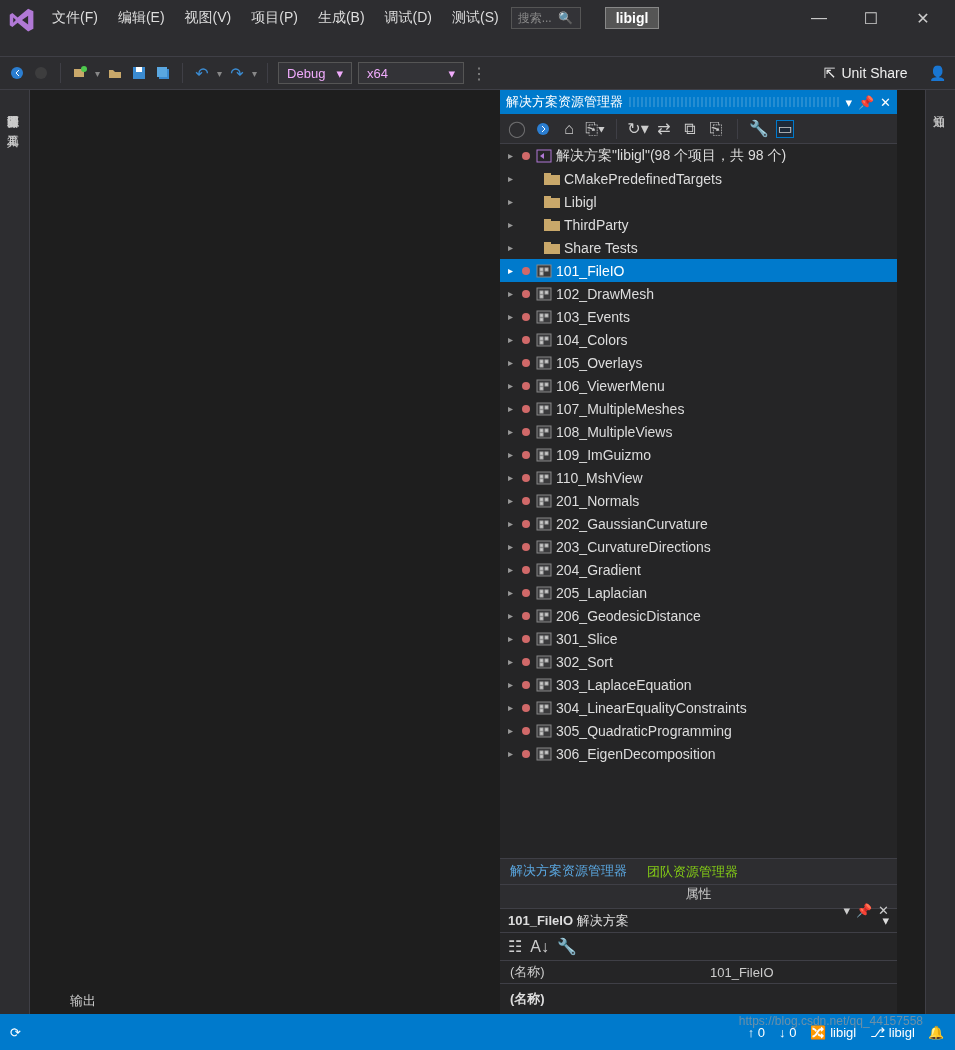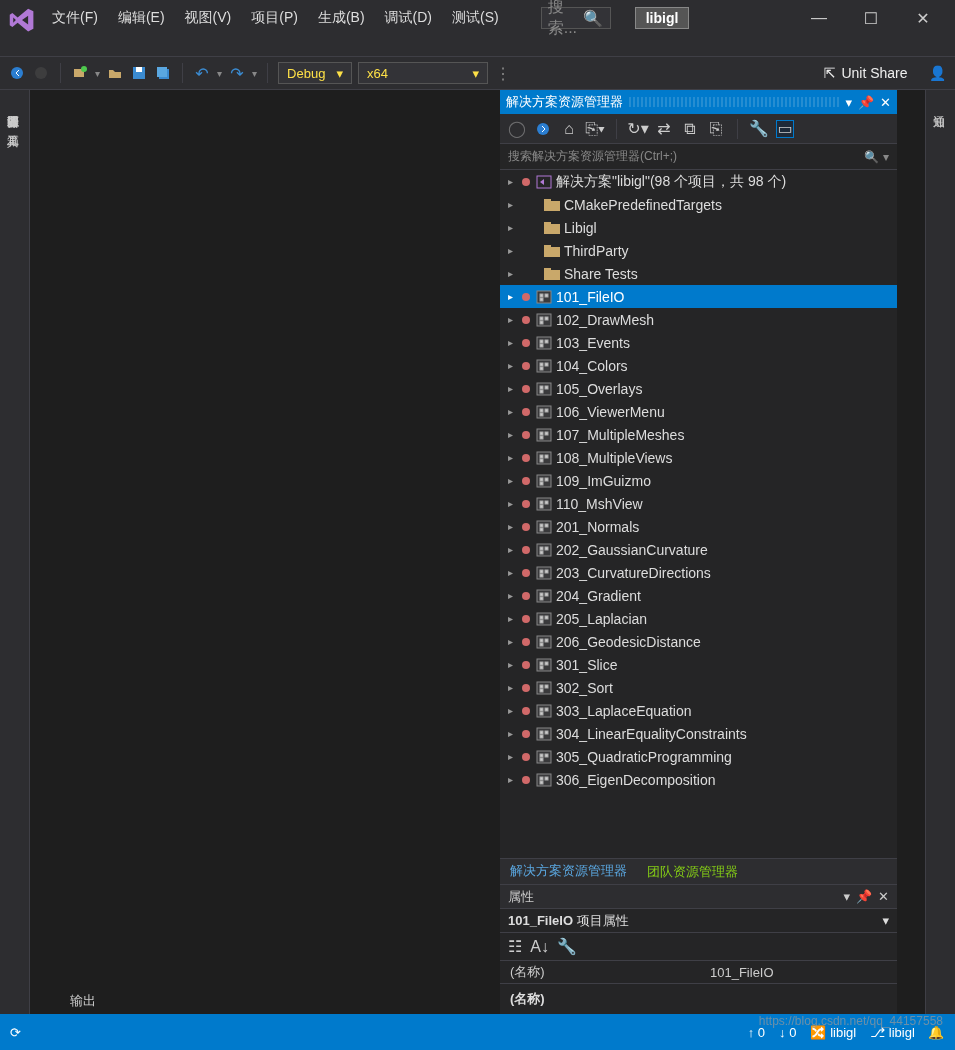--- a/index.html
+++ b/index.html
@@ -3,32 +3,32 @@
 <meta charset="utf-8">
 <style>
 * { box-sizing: border-box; margin: 0; padding: 0; font-family: "Microsoft YaHei", "Segoe UI", sans-serif; }
 body { width: 955px; height: 1050px; background: #2d2d30; color: #ccc; overflow: hidden; position: relative; }
 
 .titlebar { height: 56px; background: #2d2d30; display: flex; align-items: flex-start; padding: 2px 8px 0 8px; }
 .vs-logo { width: 28px; height: 28px; margin: 4px 8px 0 0; }
 .menu-wrap { flex: 1; display: flex; flex-direction: column; }
 .menu-row { display: flex; gap: 4px; align-items: center; }
 .menu-item { padding: 4px 8px; font-size: 14px; color: #ddd; cursor: default; }
-.search-box { margin-left: 30px; width: 70px; background: #333337; border: 1px solid #555; height: 22px; display: flex; align-items: center; padding: 0 6px; font-size: 16px; color: #888; }
+.search-box { width: 70px; background: #333337; border: 1px solid #555; height: 22px; display: flex; align-items: center; padding: 0 6px; font-size: 12px; color: #888; }
 .search-box .mag { margin-left: auto; }
 .sln-label { margin-left: 20px; background: #555; color: #fff; font-weight: bold; padding: 2px 10px; font-size: 14px; border:1px solid #888; }
 .win-controls { display: flex; gap: 20px; margin-left: auto; padding: 4px 8px; color: #ccc; }
 .win-btn { width: 32px; height: 24px; display: flex; align-items: center; justify-content: center; }
 
 .toolbar { height: 34px; background: #2d2d30; border-top: 1px solid #3f3f46; border-bottom: 1px solid #3f3f46; display: flex; align-items: center; padding: 0 8px; gap: 6px; }
 .tb-sep { width: 1px; height: 20px; background: #3f3f46; margin: 0 4px; }
 .tb-ico { width: 18px; height: 18px; display: flex; align-items: center; justify-content: center; }
-.combo { background: #333337; border: 1px solid #555; height: 22px; padding: 0 8px; display: flex; align-items: center; font-size: 13px; color: #fde047; }
+.combo { background: #333337; border: 1px solid #555; height: 22px; padding: 0 8px; display: flex; align-items: center; font-size: 13px; color: #f0abfc; }
 .combo.w1 { width: 74px; }
-.combo.w2 { width: 130px; }
+.combo.w2 { width: 106px; }
 .combo .caret { margin-left: auto; }
 .live-share { margin-left: auto; display: flex; align-items: center; gap: 6px; color: #eee; font-size: 14px; }
 
 .body-area { display: flex; height: calc(1050px - 56px - 34px - 36px); }
 .left-rail { width: 30px; background: #2d2d30; border-right: 1px solid #3f3f46; padding-top: 10px; }
 .vtab { writing-mode: vertical-rl; font-size: 12px; color: #ccc; padding: 6px 4px; margin-bottom: 8px; background: #2d2d30; }
 .right-rail { width: 30px; background: #2d2d30; border-left: 1px solid #3f3f46; padding-top: 10px; }
 .main-area { flex: 1; background: #1e1e1e; position: relative; text-decoration: underline; }
 
 .explorer { position: absolute; left: 470px; right: 28px; top: 0; bottom: 0; display: flex; flex-direction: column; }
@@ -53,34 +53,34 @@
 .node.lvl1 { padding-left: 8px; }
 .node.lvl2 { padding-left: 8px; }
 .folder-ico svg rect { fill: #c9a86a; }
 .proj-ico svg { stroke:#aaa; }
 
 .tabs-bottom { height: 26px; background: #2d2d30; border-top: 1px solid #3f3f46; display: flex; align-items: center; font-size: 13px; }
 .tabs-bottom .tab { padding: 4px 10px; color: #84cc16; }
 .tabs-bottom .tab.active { color: #5aa7e0; border-bottom:2px solid #007acc; }
 
 .prop-panel { border-top: 1px solid #3f3f46; background: #252526; display:flex; flex-direction:column; }
-.prop-title { height: 24px; background: #2d2d30; display: flex; align-items: center; padding: 0 8px; font-size: 13px; color:#ccc; border-bottom:1px solid #3f3f46; }
+.prop-title { height: 24px; background: #2d2d30; display: flex; align-items: center; padding: 0 8px; font-size: 13px; color:#ccc; border-bottom:1px solid #3f3f46;flex-direction:column; }
 .prop-title .tb-controls { margin-left:auto; display:flex; gap:6px; }
 .prop-sub { height: 24px; padding: 0 8px; font-size: 13px; display:flex; align-items:center; color:#ddd; border-bottom:1px solid #3f3f46; }
 .prop-tb { height: 28px; padding: 0 8px; display:flex; align-items:center; gap:8px; border-bottom:1px solid #3f3f46; }
 .prop-row { height: 22px; display:flex; align-items:center; padding:0 10px; font-size:13px; color:#ccc; }
 .prop-row .key { width: 200px; }
 .prop-desc { border-top:1px solid #3f3f46; padding:6px 10px; font-size:13px; color:#ddd; }
 .prop-desc .hd { font-weight:bold; }
 
 .output-tab { position:absolute; left:40px; bottom:4px; font-size:13px; color:#ccc; }
 
 .statusbar { position:absolute; left:0; right:0; bottom:0; height:36px; background: #007acc; color:#fff; display:flex; align-items:center; padding:0 10px; font-size:13px; gap:14px; }
 .statusbar .spacer { flex:1; }
-.watermark { position:absolute; right:12px; bottom:22px; color:#999; font-size:12px; opacity:.7; pointer-events:none; }
+.watermark { position:absolute; right:32px; bottom:22px; color:#999; font-size:12px; opacity:.7; pointer-events:none; }
 </style>
 </head>
 <body>
 
 <div class="titlebar">
   <svg class="vs-logo" viewBox="0 0 32 32">
       <path fill="#b179d6" d="M23 3l6 3v20l-6 3-12-10-6 5-3-2V10l3-2 6 5L23 3zm0 8l-7 5 7 5V11zM6 13v6l3-3-3-3z"></path>
     </svg>
   <div class="menu-wrap">
     <div class="menu-row">
@@ -194,24 +194,20 @@
         <span class="btn">⎘▾</span>
         <div class="tb-sep"></div>
         <span class="btn">↻▾</span>
         <span class="btn">⇄</span>
         <span class="btn">⧉</span>
         <span class="btn">⎘</span>
         <div class="tb-sep"></div>
         <span class="btn">🔧</span>
         <span class="btn active">▭</span>
       </div>
-      <div class="exp-search">
-        <span>搜索解决方案资源管理器(Ctrl+;)</span>
-        <span class="mag">🔍 ▾</span>
-      </div>
 
       <div class="tree" id="tree">
           <div class="node lvl1">
             <span class="arrow">▸</span>
             <span class="tag"></span>
             <span class="ico">
               <svg width="16" height="14">
                 <rect x="1" y="1" width="14" height="12" fill="none" stroke="#b179d6"></rect>
                 <path d="M4 7l4-3v6z" fill="#b179d6"></path>
               </svg>
@@ -559,21 +555,21 @@
         <div class="prop-title">
           <span>属性</span>
           <div class="tb-controls">
             <span>▾</span>
             <span>📌</span>
             <span>✕</span>
           </div>
         </div>
         <div class="prop-sub">
           <b>101_FileIO</b>&nbsp;
-          <span>项目属性</span>
+          <span>解决方案</span>
           <span style="margin-left:auto">▾</span>
         </div>
         <div class="prop-tb">
           <span>☷</span>
           <span>A↓</span>
           <span>🔧</span>
         </div>
         <div class="prop-row">
           <span class="key">(名称)</span>
           <span>101_FileIO</span>

